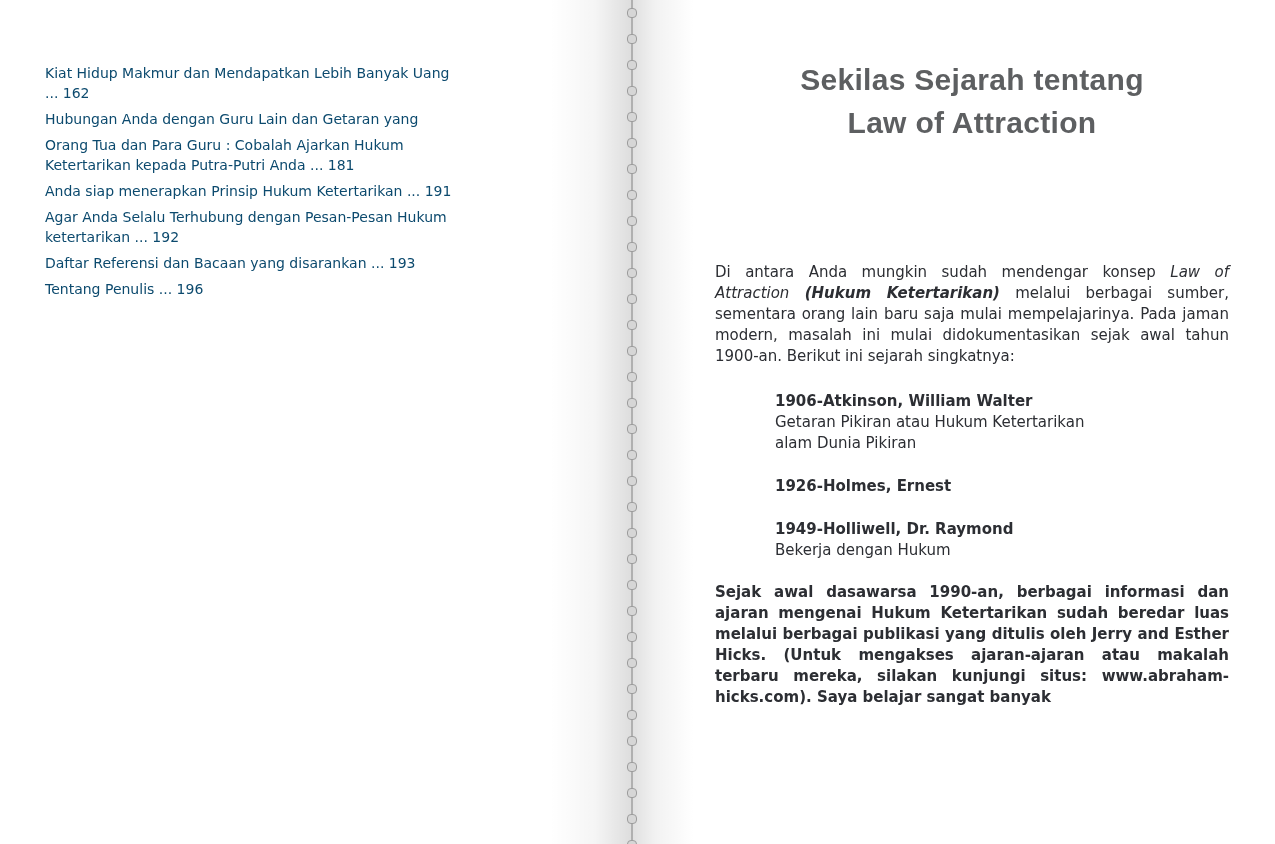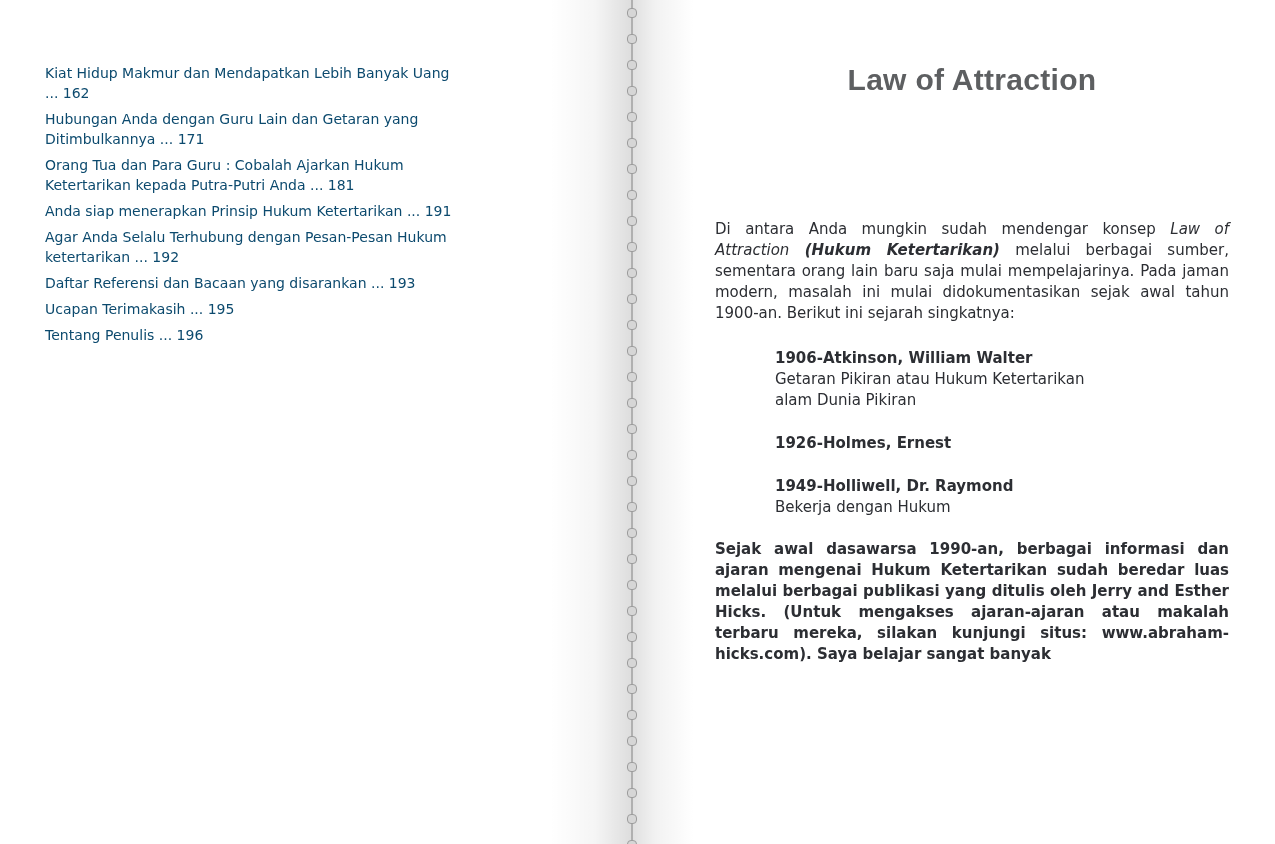--- a/index.html
+++ b/index.html
@@ -112,55 +112,52 @@
   <div class="left-page">
     <div class="toc-list">
 
       <div class="toc-entry">
         <div class="toc-line">Kiat Hidup Makmur dan Mendapatkan Lebih Banyak Uang</div>
         <div class="toc-line">... 162</div>
       </div>
 
       <div class="toc-entry">
         <div class="toc-line">Hubungan Anda dengan Guru Lain dan Getaran yang</div>
-        <div class="toc-line">Ditimbulkannya ... 171</div>
       </div>
 
       <div class="toc-entry">
         <div class="toc-line">Orang Tua dan Para Guru : Cobalah Ajarkan Hukum</div>
         <div class="toc-line">Ketertarikan kepada Putra-Putri Anda ... 181</div>
       </div>
 
       <div class="toc-entry">
         <div class="toc-line">Anda siap menerapkan Prinsip Hukum Ketertarikan ... 191</div>
       </div>
 
       <div class="toc-entry">
         <div class="toc-line">Agar Anda Selalu Terhubung dengan Pesan-Pesan Hukum</div>
         <div class="toc-line">ketertarikan ... 192</div>
       </div>
 
       <div class="toc-entry">
         <div class="toc-line">Daftar Referensi dan Bacaan yang disarankan ... 193</div>
       </div>
 
-      <div class="toc-entry">
-        <div class="toc-line">Ucapan Terimakasih ... 195</div>
-      </div>
 
       <div class="toc-entry">
         <div class="toc-line">Tentang Penulis ... 196</div>
       </div>
 
     </div>
   </div>
 
   <div class="right-page">
 
     <div class="chapter-title">
+      <div>Sekilas Sejarah tentang</div>
       <div>Law of Attraction</div>
     </div>
 
     <div class="intro-paragraph"><span>Di antara Anda mungkin sudah mendengar konsep </span><span class="italic-term">Law of Attraction</span><span> </span><span class="bold-term">(Hukum Ketertarikan)</span><span> melalui berbagai sumber, sementara orang lain baru saja mulai mempelajarinya. Pada jaman modern, masalah ini mulai didokumentasikan sejak awal tahun 1900-an. Berikut ini sejarah singkatnya:</span></div>
 
     <div class="history-list">
 
       <div class="history-item">
         <div class="history-heading">1906-Atkinson, William Walter</div>
         <div>Getaran Pikiran atau Hukum Ketertarikan</div>

